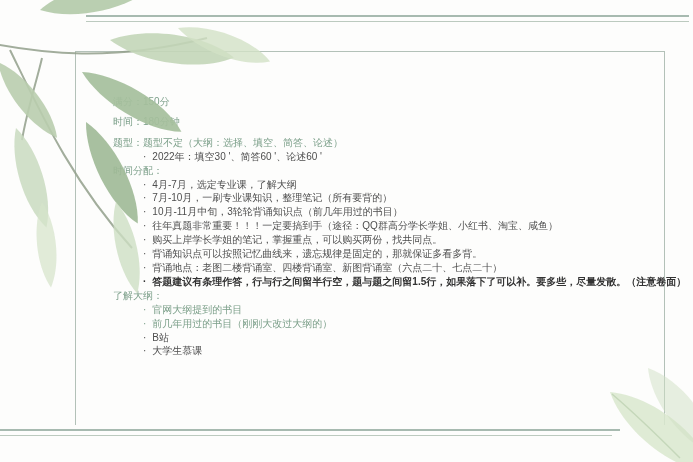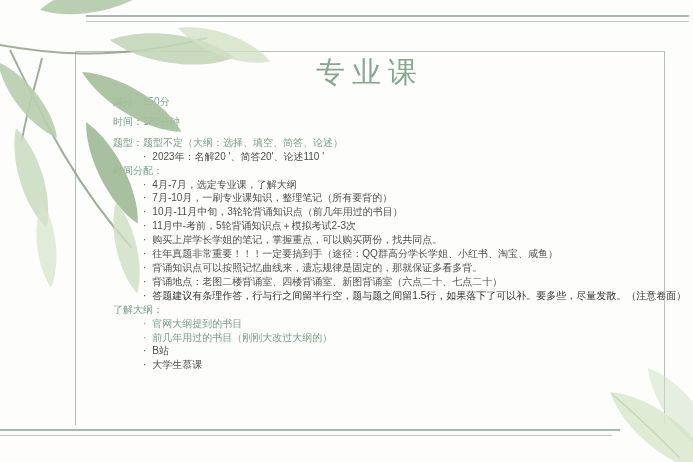--- a/index.html
+++ b/index.html
@@ -26,52 +26,50 @@
     color:#88a792; font-weight:400;
   }
   #slide-content {
     position:absolute; left:37px; top:43px; right:8px;
   }
   .line { font-size:10px; line-height:13.9px; color:#4e4e4e; white-space:nowrap; }
   .line.label { color:#7a9e88; }
   .line.spaced { margin-bottom:6.5px; }
   .line.item { padding-left:30px; }
   .line.item .bullet { display:inline-block; margin-right:6px; color:inherit; }
-  .line.item.bold { font-weight:normal; color:#333333; }
+  .line.item.bold { font-weight:bold; color:#333333; }
   .line.item.green { color:#7a9e88; }
 
   
   .leaf-svg { position:absolute; pointer-events:none; }
   #leaf-top-left { left:-18px; top:-20px; }
   #leaf-bottom-right { left:540px; top:330px; }
 </style>
 </head>
 <body>
 
 <div id="stage">
 
   <div class="hline" id="top-line-1"></div>
   <div class="hline" id="top-line-2"></div>
   <div class="hline" id="bottom-line-1"></div>
   <div class="hline" id="bottom-line-2"></div>
 
   <div id="card">
-    <div id="slide-title">专业课</div>
     <div id="slide-content">
         <div class="line label spaced">满分：150分</div>
         <div class="line label spaced">时间：180分钟</div>
         <div class="line label">题型：题型不定（大纲：选择、填空、简答、论述）</div>
-        <div class="line item"><span class="bullet">·</span><span>2023年：名解20 '、简答20'、论述110 '</span></div>
+        <div class="line item"><span class="bullet">·</span><span>2022年：填空30 '、简答60 '、论述60 '</span></div>
         <div class="line label">时间分配：</div>
         <div class="line item"><span class="bullet">·</span><span>4月-7月，选定专业课，了解大纲</span></div>
         <div class="line item"><span class="bullet">·</span><span>7月-10月，一刷专业课知识，整理笔记（所有要背的）</span></div>
         <div class="line item"><span class="bullet">·</span><span>10月-11月中旬，3轮轮背诵知识点（前几年用过的书目）</span></div>
-        <div class="line item"><span class="bullet">·</span><span>11月中-考前，5轮背诵知识点＋模拟考试2-3次</span></div>
+        <div class="line item"><span class="bullet">·</span><span>往年真题非常重要！！！一定要搞到手（途径：QQ群高分学长学姐、小红书、淘宝、咸鱼）</span></div>
         <div class="line item"><span class="bullet">·</span><span>购买上岸学长学姐的笔记，掌握重点，可以购买两份，找共同点。</span></div>
-        <div class="line item"><span class="bullet">·</span><span>往年真题非常重要！！！一定要搞到手（途径：QQ群高分学长学姐、小红书、淘宝、咸鱼）</span></div>
         <div class="line item"><span class="bullet">·</span><span>背诵知识点可以按照记忆曲线来，遗忘规律是固定的，那就保证多看多背。</span></div>
         <div class="line item"><span class="bullet">·</span><span>背诵地点：老图二楼背诵室、四楼背诵室、新图背诵室（六点二十、七点二十）</span></div>
         <div class="line item bold"><span class="bullet">·</span><span>答题建议有条理作答，行与行之间留半行空，题与题之间留1.5行，如果落下了可以补。要多些，尽量发散。（注意卷面）</span></div>
         <div class="line label">了解大纲：</div>
         <div class="line item green"><span class="bullet">·</span><span>官网大纲提到的书目</span></div>
         <div class="line item green"><span class="bullet">·</span><span>前几年用过的书目（刚刚大改过大纲的）</span></div>
         <div class="line item"><span class="bullet">·</span><span>B站</span></div>
         <div class="line item"><span class="bullet">·</span><span>大学生慕课</span></div>
       </div>
   </div>

